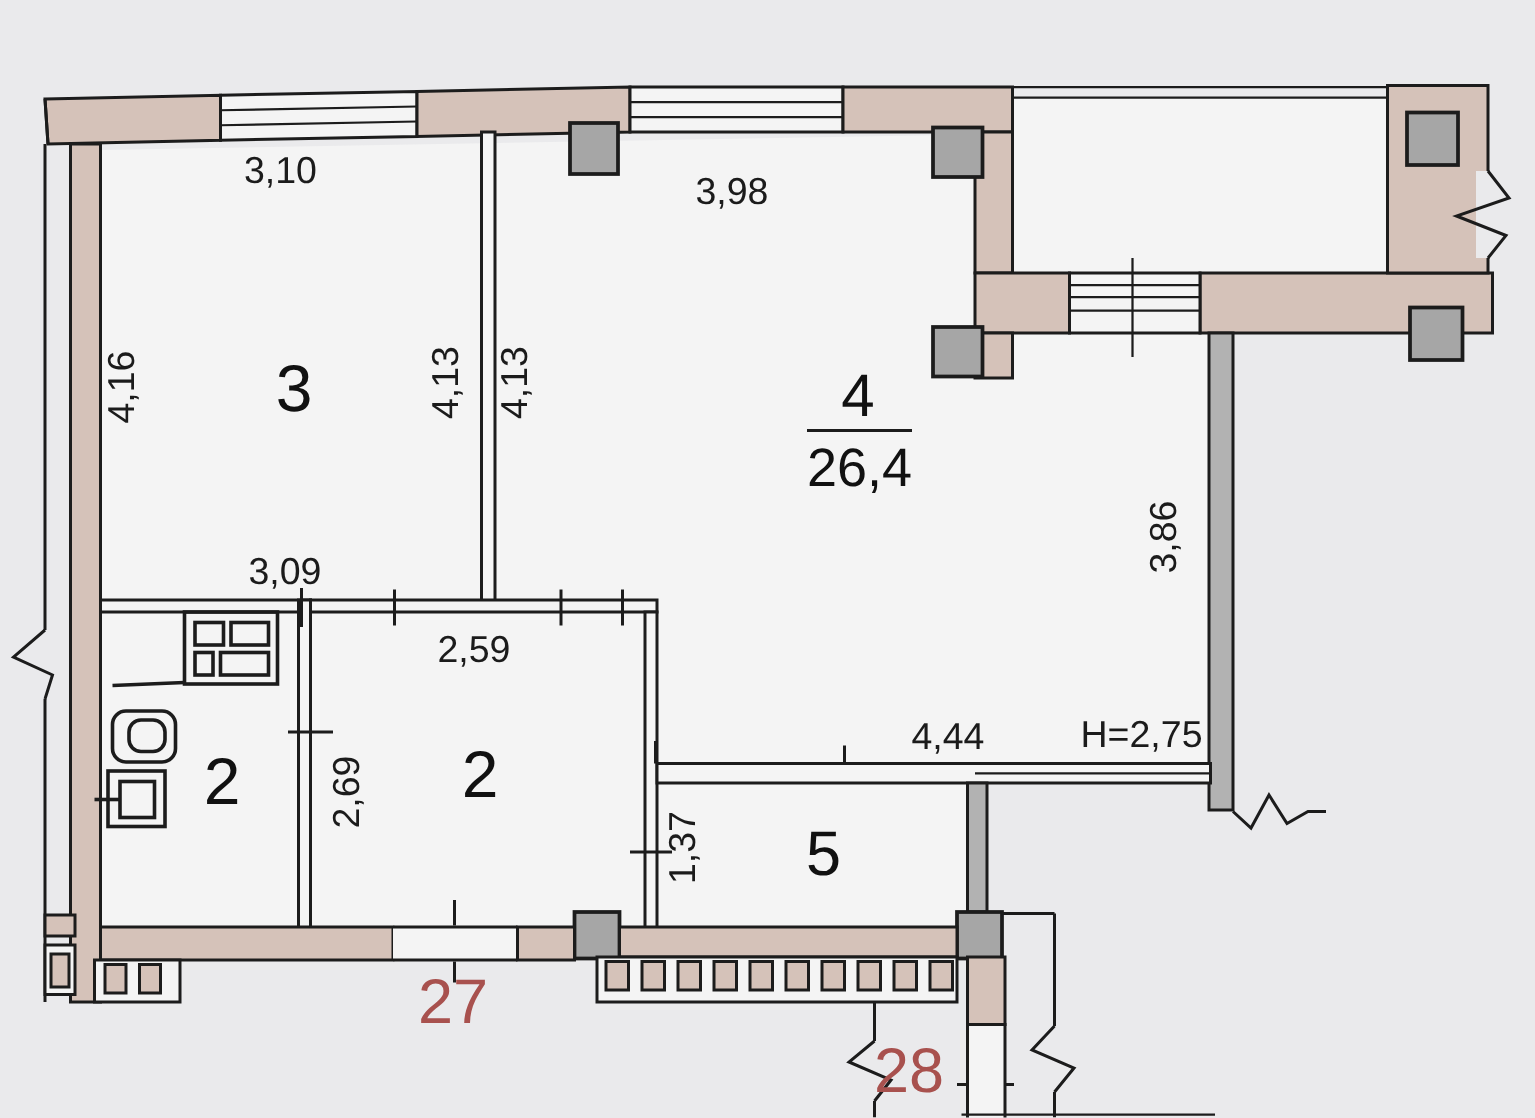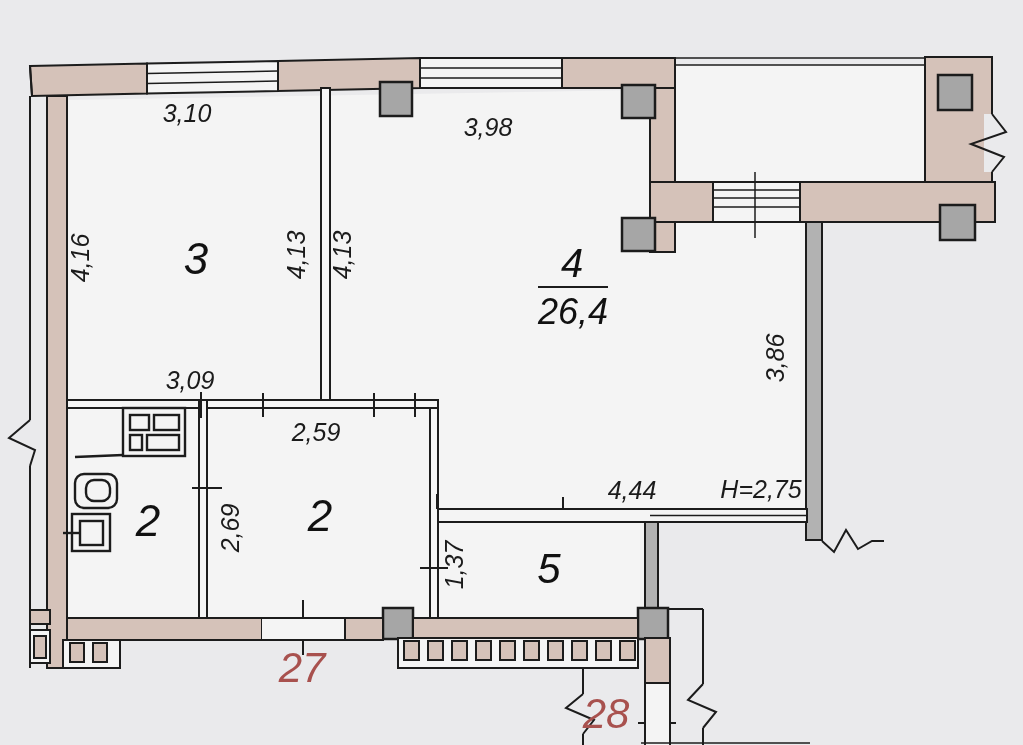--- a/index.html
+++ b/index.html
@@ -1,20 +1,20 @@
 <!DOCTYPE html>
 <html style="--wall-fill: #d5c2b9; --column-fill: #a6a6a6; --gray-wall-fill: #b2b2b2; --line-color: #1c1c1c; --unit-red: #a8514e; --page-bg: #eaeaec; --room-bg: #f4f4f4;"><head>
 <meta charset="utf-8">
 <style>
   :root{
     --wall-fill:#d5c2b9; --column-fill:#a6a6a6; --gray-wall-fill:#b2b2b2;
     --line-color:#1c1c1c; --unit-red:#a8514e; --page-bg:#eaeaec; --room-bg:#f4f4f4;
   }
   html,body{margin:0;padding:0;background:var(--page-bg);}
-  .stage{width:1023px;height:745px;position:relative;overflow:hidden;font-style:italic;}
+  .stage{width:1023px;height:745px;position:relative;overflow:hidden;}
   svg{display:block;}
   .wall{fill:var(--wall-fill);stroke:var(--line-color);stroke-width:2;}
   .col{fill:var(--column-fill);stroke:var(--line-color);stroke-width:2.5;}
   .gw{fill:var(--gray-wall-fill);stroke:var(--line-color);stroke-width:2;}
   .wh{fill:var(--room-bg);stroke:var(--line-color);stroke-width:2;}
   .flood{fill:var(--room-bg);stroke:none;}
   .patch{fill:var(--page-bg);stroke:none;}
   .ln{fill:none;stroke:var(--line-color);stroke-width:2;}
   .thin{stroke-width:1.5;}
   .fix{fill:none;stroke:var(--line-color);stroke-width:2.4;}

